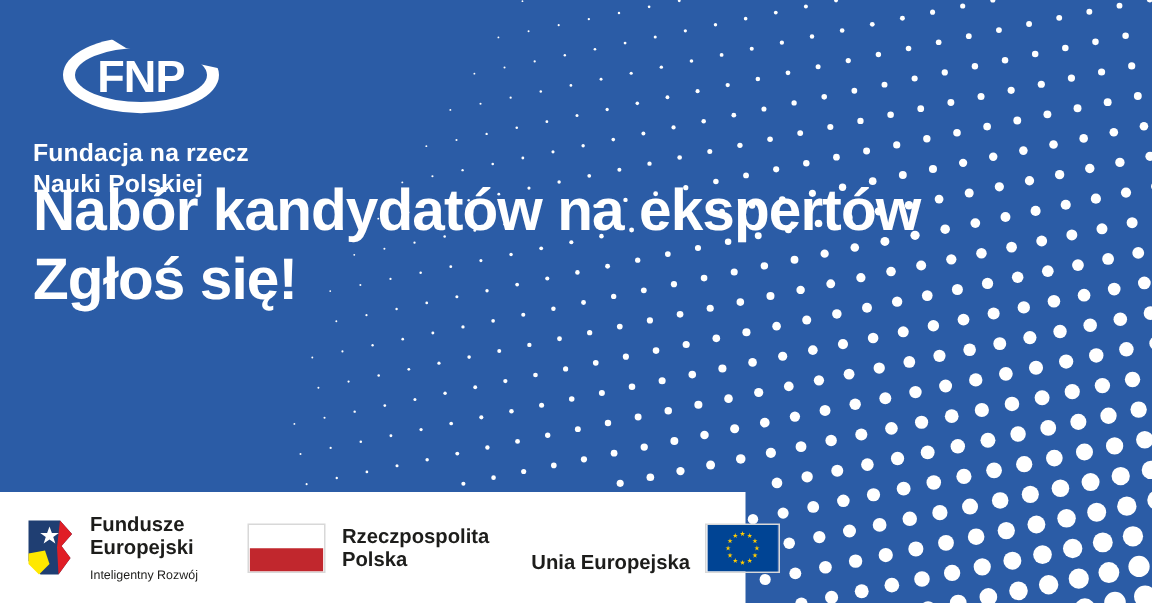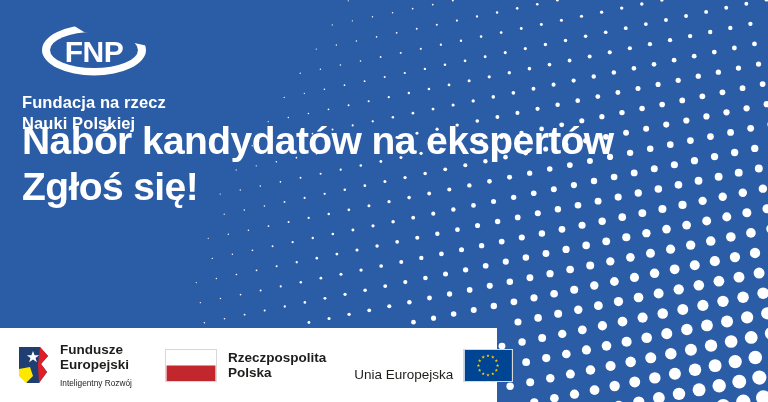--- a/index.html
+++ b/index.html
@@ -115,21 +115,21 @@
     line-height: 1.13;
     white-space: pre;
     color: #1d1d1b;
   }
 
   
   #ue-group { margin-left: 28px; }
   #ue-text { text-align: center; margin-right: 10px; }
   #ue-title {
     font-size: 13.5px;
-    font-weight: normal;
+    font-weight: bold;
     line-height: 1.13;
     color: #1d1d1b;
     white-space: pre;
     margin-top: 20px;
   }
   #ue-sub {
     font-size: 8.6px;
     line-height: 1.3;
     margin-top: 2px;
     color: #1d1d1b;

